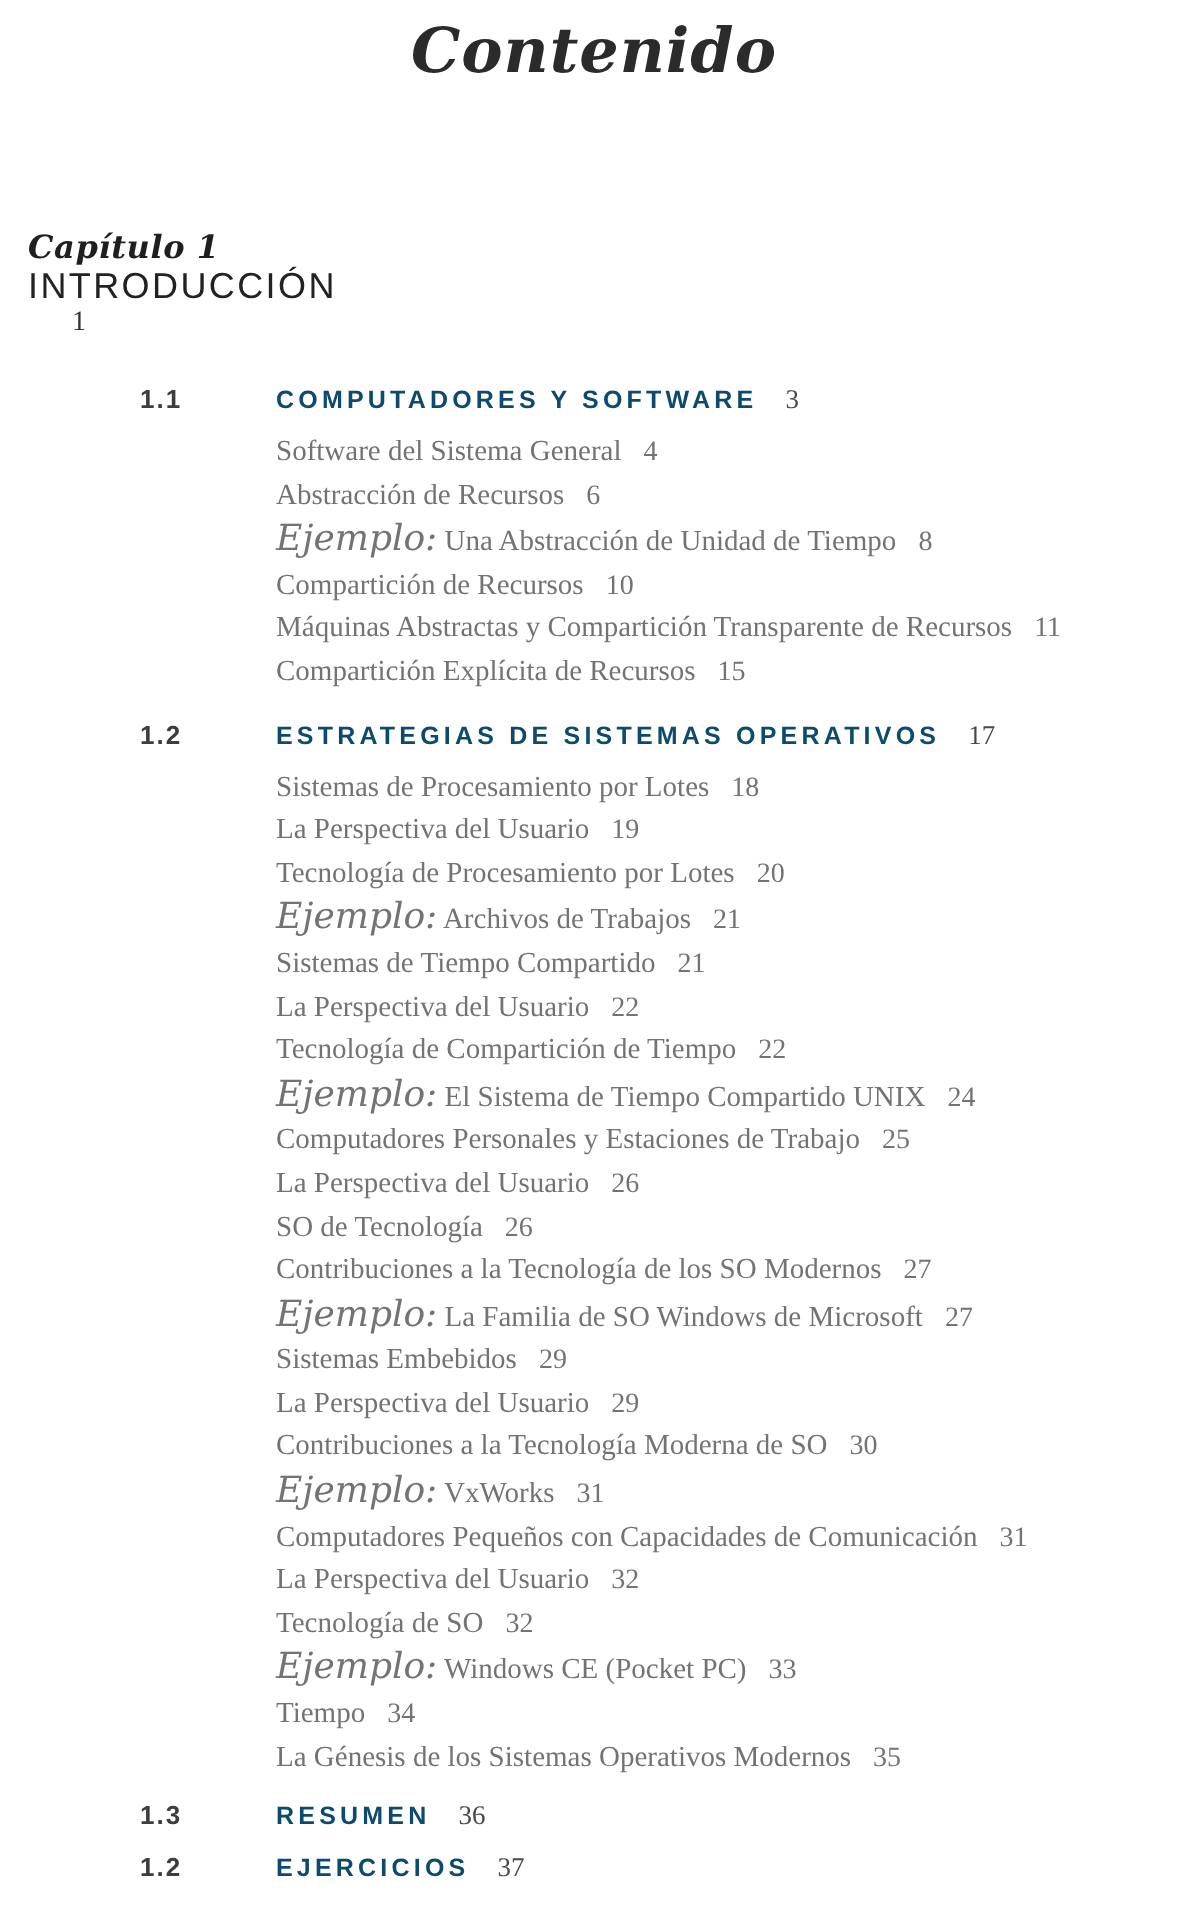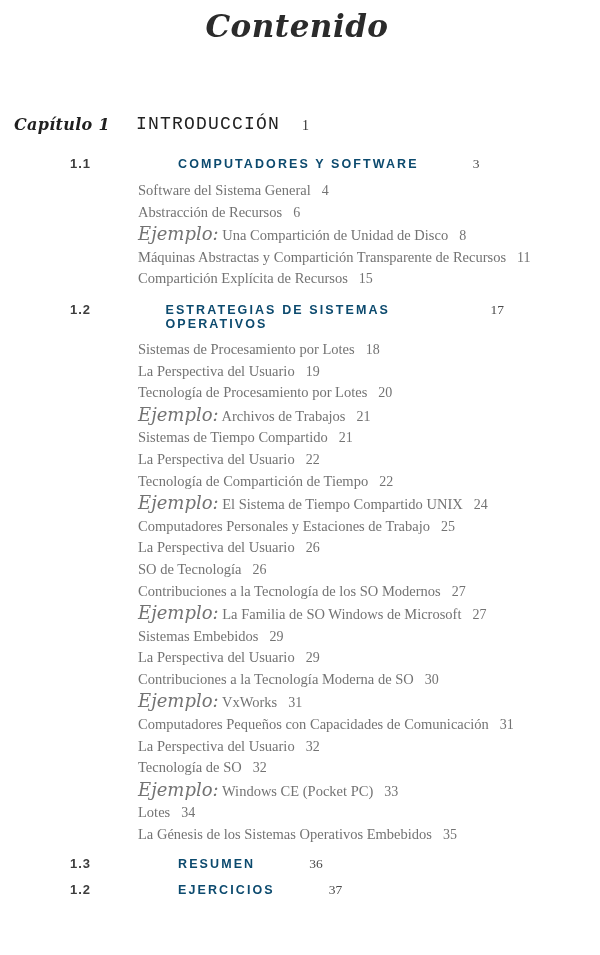--- a/index.html
+++ b/index.html
@@ -33,54 +33,54 @@
     text-align: center;
     color: #2b2b2b;
     padding-top: 8px;
     padding-left: 90px;
     margin-bottom: 70px;
   }
 
   
   .chapter-row {
     display: flex;
-    align-items: flex-end;
+    align-items: flex-start;
     margin-left: 14px;
     margin-bottom: 22px;
+    flex-direction: column;
   }
   .chapter-label {
     font-family: "DejaVu Serif", serif;
     font-style: italic;
     font-weight: bold;
     font-size: 16px;
     color: #1f1f1f;
     width: 122px;
     letter-spacing: 0.3px;
   }
   .chapter-title {
-    font-family: Liberation Mono, monospace;
+    font-family: Liberation Sans, sans-serif;
     font-size: 18px;
     letter-spacing: 1.2px;
     color: #222;
   }
   .chapter-page {
     font-family: "Liberation Serif", serif;
     font-size: 14px;
     margin-left: 22px;
     color: #333;
   }
 
   
   .section-row {
     display: flex;
     align-items: baseline;
     margin-left: 70px;
     margin-top: 12px;
     margin-bottom: 8px;
-    gap: 40px;
   }
   .section-num {
     font-family: "Liberation Sans", sans-serif;
     font-weight: bold;
     font-size: 13px;
     color: #3d3d3d;
     letter-spacing: 1px;
     width: 68px;
   }
   .section-title {
@@ -134,21 +134,22 @@
   </div>
 
   <div id="sections-host">
       <div class="section-row">
         <span class="section-num">1.1</span>
         <span class="section-title">COMPUTADORES Y SOFTWARE</span>
         <span class="section-page">3</span>
       </div>
       <div class="entry"><span>Software del Sistema General</span><span class="pg">4</span></div>
       <div class="entry"><span>Abstracción de Recursos</span><span class="pg">6</span></div>
-      <div class="entry"><span class="em">Ejemplo:</span> <span>Una Compartición de Unidad de Disco</span><span class="pg">8</span></div>
+      <div class="entry"><span class="em">Ejemplo:</span> <span>Una Abstracción de Unidad de Tiempo</span><span class="pg">8</span></div>
+      <div class="entry"><span>Compartición de Recursos</span><span class="pg">10</span></div>
       <div class="entry"><span>Máquinas Abstractas y Compartición Transparente de Recursos</span><span class="pg">11</span></div>
       <div class="entry"><span>Compartición Explícita de Recursos</span><span class="pg">15</span></div>
       <div class="section-row">
         <span class="section-num">1.2</span>
         <span class="section-title">ESTRATEGIAS DE SISTEMAS OPERATIVOS</span>
         <span class="section-page">17</span>
       </div>
       <div class="entry"><span>Sistemas de Procesamiento por Lotes</span><span class="pg">18</span></div>
       <div class="entry"><span>La Perspectiva del Usuario</span><span class="pg">19</span></div>
       <div class="entry"><span>Tecnología de Procesamiento por Lotes</span><span class="pg">20</span></div>
@@ -163,22 +164,22 @@
       <div class="entry"><span>Contribuciones a la Tecnología de los SO Modernos</span><span class="pg">27</span></div>
       <div class="entry"><span class="em">Ejemplo:</span> <span>La Familia de SO Windows de Microsoft</span><span class="pg">27</span></div>
       <div class="entry"><span>Sistemas Embebidos</span><span class="pg">29</span></div>
       <div class="entry"><span>La Perspectiva del Usuario</span><span class="pg">29</span></div>
       <div class="entry"><span>Contribuciones a la Tecnología Moderna de SO</span><span class="pg">30</span></div>
       <div class="entry"><span class="em">Ejemplo:</span> <span>VxWorks</span><span class="pg">31</span></div>
       <div class="entry"><span>Computadores Pequeños con Capacidades de Comunicación</span><span class="pg">31</span></div>
       <div class="entry"><span>La Perspectiva del Usuario</span><span class="pg">32</span></div>
       <div class="entry"><span>Tecnología de SO</span><span class="pg">32</span></div>
       <div class="entry"><span class="em">Ejemplo:</span> <span>Windows CE (Pocket PC)</span><span class="pg">33</span></div>
-      <div class="entry"><span>Lotes</span><span class="pg">34</span></div>
-      <div class="entry"><span>La Génesis de los Sistemas Operativos Embebidos</span><span class="pg">35</span></div>
+      <div class="entry"><span>Tiempo</span><span class="pg">34</span></div>
+      <div class="entry"><span>La Génesis de los Sistemas Operativos Modernos</span><span class="pg">35</span></div>
       <div class="section-row tail-section">
         <span class="section-num">1.3</span>
         <span class="section-title">RESUMEN</span>
         <span class="section-page">36</span>
       </div>
       <div class="section-row tail-section">
         <span class="section-num">1.2</span>
         <span class="section-title">EJERCICIOS</span>
         <span class="section-page">37</span>
       </div>

